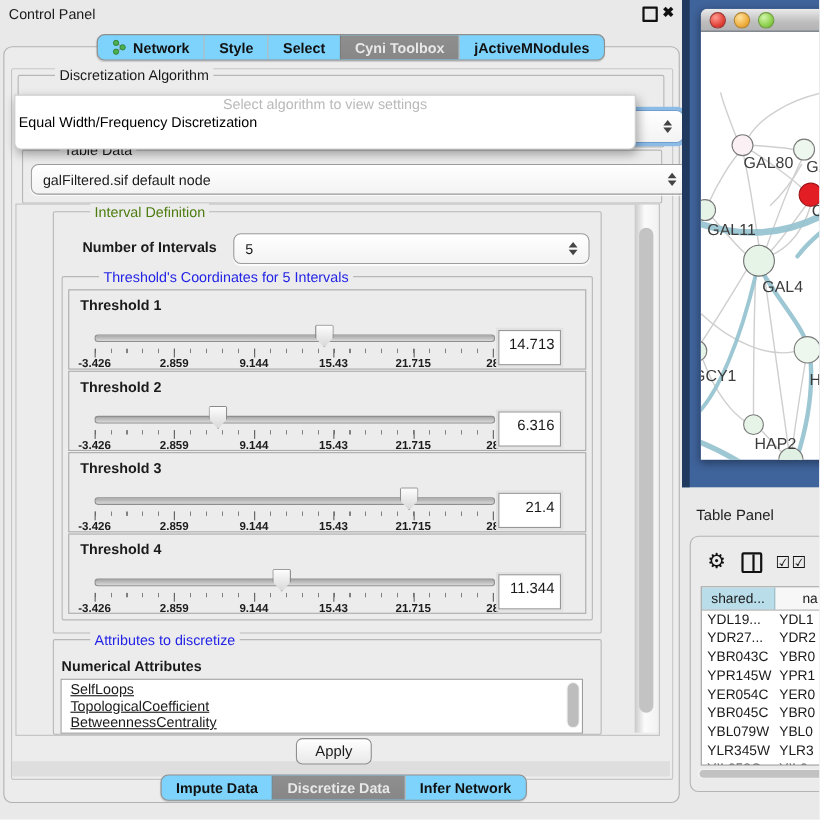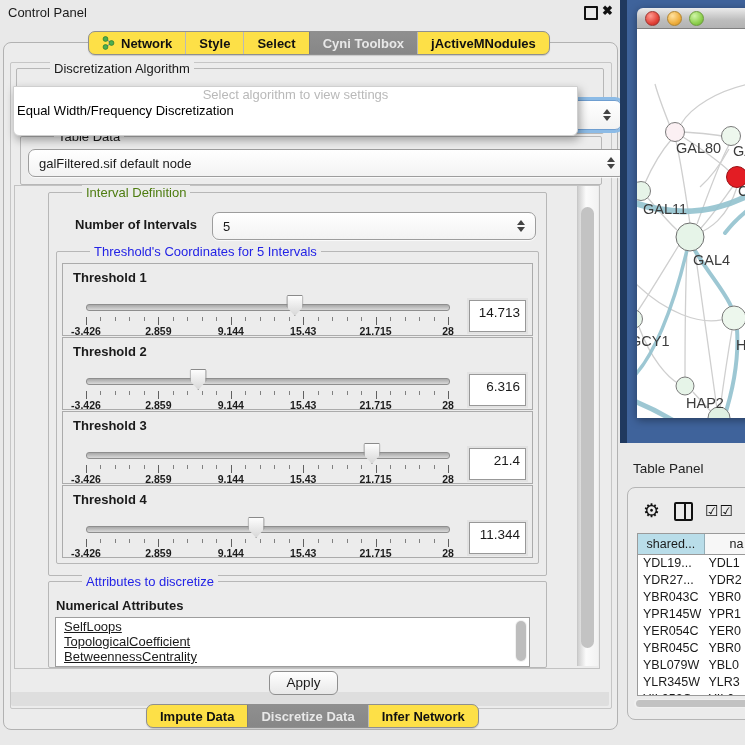--- a/index.html
+++ b/index.html
@@ -11,21 +11,21 @@
   .cp-titlebar{left:0;top:0;width:620px;height:24px;}
   .cp-title{left:8px;top:5px;font-size:13px;}
   .float-btn{left:584px;top:6px;width:10px;height:10px;border:2px solid #111;border-radius:1px;}
   .close-btn{left:602px;top:3px;font-size:13px;font-weight:bold;color:#111;}
 
   .cp-body{left:3px;top:42px;width:613px;height:686px;background:#ececec;border:1px solid #b2b2b2;border-radius:8px;}
   .cyni-panel{left:10px;top:62px;width:600px;height:645px;background:#ececec;border:1px solid #c6c6c6;border-radius:2px;}
   .apply-strip{left:11px;top:692px;width:598px;height:14px;background:#dedede;border-radius:0 0 2px 2px;}
 
   
-  .seg-bar{display:flex;height:22px;background:#fde047;border:1px solid #8f8f8f;border-radius:7px;overflow:hidden;
+  .seg-bar{display:flex;height:22px;background:#7dd3fc;border:1px solid #8f8f8f;border-radius:7px;overflow:hidden;
            box-shadow:0 1px 1px rgba(0,0,0,.15);z-index:30;}
   .seg{display:flex;align-items:center;padding:0 13px;font-size:13px;font-weight:bold;color:#111;
        border-left:1px solid #b9b9b9;white-space:nowrap;cursor:default;}
   .seg:first-child{border-left:none;}
   .seg.sel{background:linear-gradient(#8f8f8f,#878787);color:#e8e8e8;border-left-color:#7c7c7c;}
   .top-tabs{left:88px;top:31px;}
   .bottom-tabs{left:146px;top:704px;}
   .net-ico{width:13px;height:14px;margin-right:6px;}
 
   
@@ -73,21 +73,21 @@
          background:linear-gradient(#a8a8a8,#d9d9d9);border:1px solid #8e8e8e;}
   .thumb{position:absolute;top:-3px;width:15px;height:19px;transform:translateX(-50%);
          background:linear-gradient(#fdfdfd,#d8d8d8);border:1px solid #8a8a8a;
          clip-path:polygon(8% 0,92% 0,100% 8%,100% 55%,50% 100%,0 55%,0 8%);}
   .ticks{position:absolute;left:0;top:19px;width:100%;height:8px;
          background:repeating-linear-gradient(to right,#808080 0,#808080 1px,transparent 1px,transparent 14.48px);
          background-size:363px 4px;background-repeat:no-repeat;}
   .ticks i{position:absolute;top:0;width:1px;height:8px;background:#606060;}
   .tick-labels{position:absolute;left:0;top:27px;width:100%;height:12px;}
   .tick-labels span{position:absolute;transform:translateX(-50%);font-size:10.5px;font-weight:bold;color:#1c1c1c;white-space:nowrap;}
-  .th-value{position:absolute;left:406px;top:36px;width:50px;height:26px;background:#fff;border:1px solid #989898;
+  .th-value{position:absolute;left:390px;top:36px;width:50px;height:26px;background:#fff;border:1px solid #989898;
             box-shadow:0 0 0 2px #e2e2e2;font-size:13.5px;text-align:right;padding:4px 5px 0 0;}
 
   
   .attr-title{left:56px;top:598px;font-size:13px;font-weight:bold;}
   .attr-list{left:55px;top:617px;width:473px;height:48px;background:#fff;border:1px solid #9d9d9d;overflow:hidden;font-size:13px;}
   .attr-list .li{padding:1px 0 0 8px;height:14px;text-decoration:underline;}
   .list-vscroll{position:absolute;right:2px;top:2px;width:12px;height:42px;background:#f1f1f1;border-radius:6px;}
   .list-vscroll i{position:absolute;left:1px;top:1px;width:10px;height:40px;background:#bdbdbd;border-radius:6px;}
 
   .apply-btn{left:269px;top:671px;width:67px;height:22px;background:linear-gradient(#ffffff,#e8e8e8);

